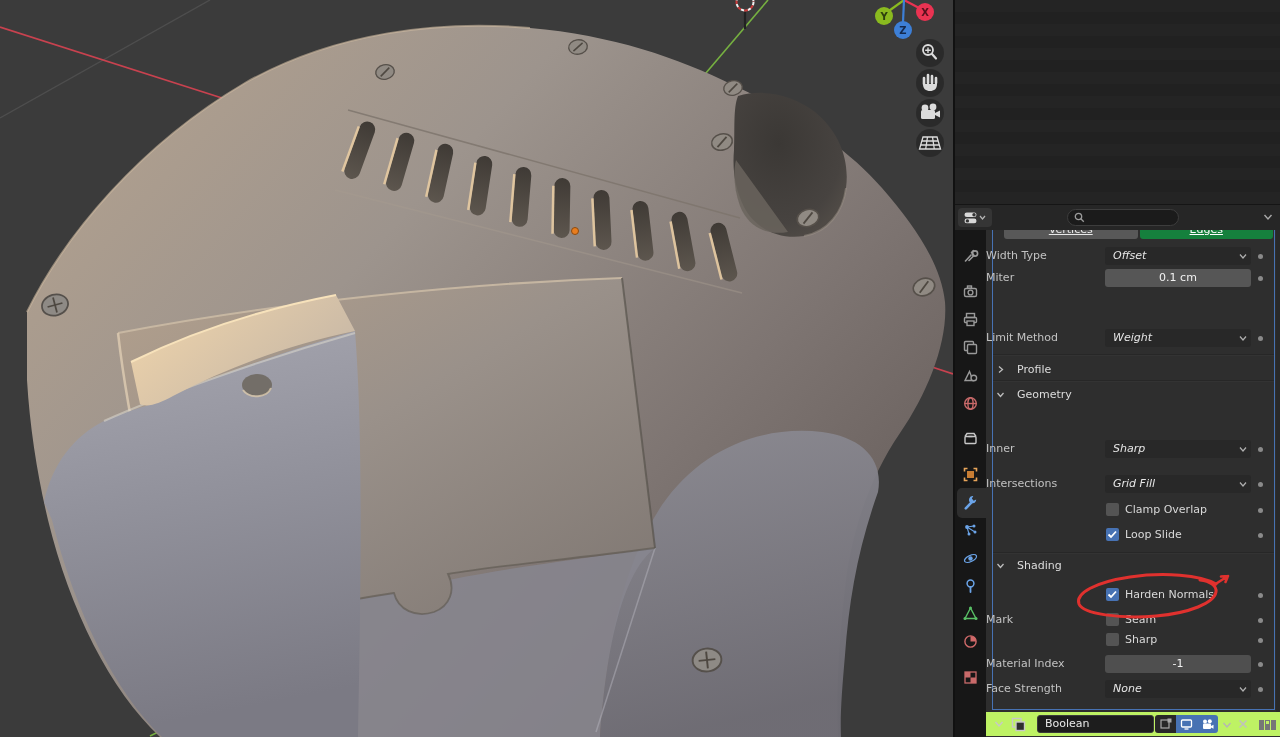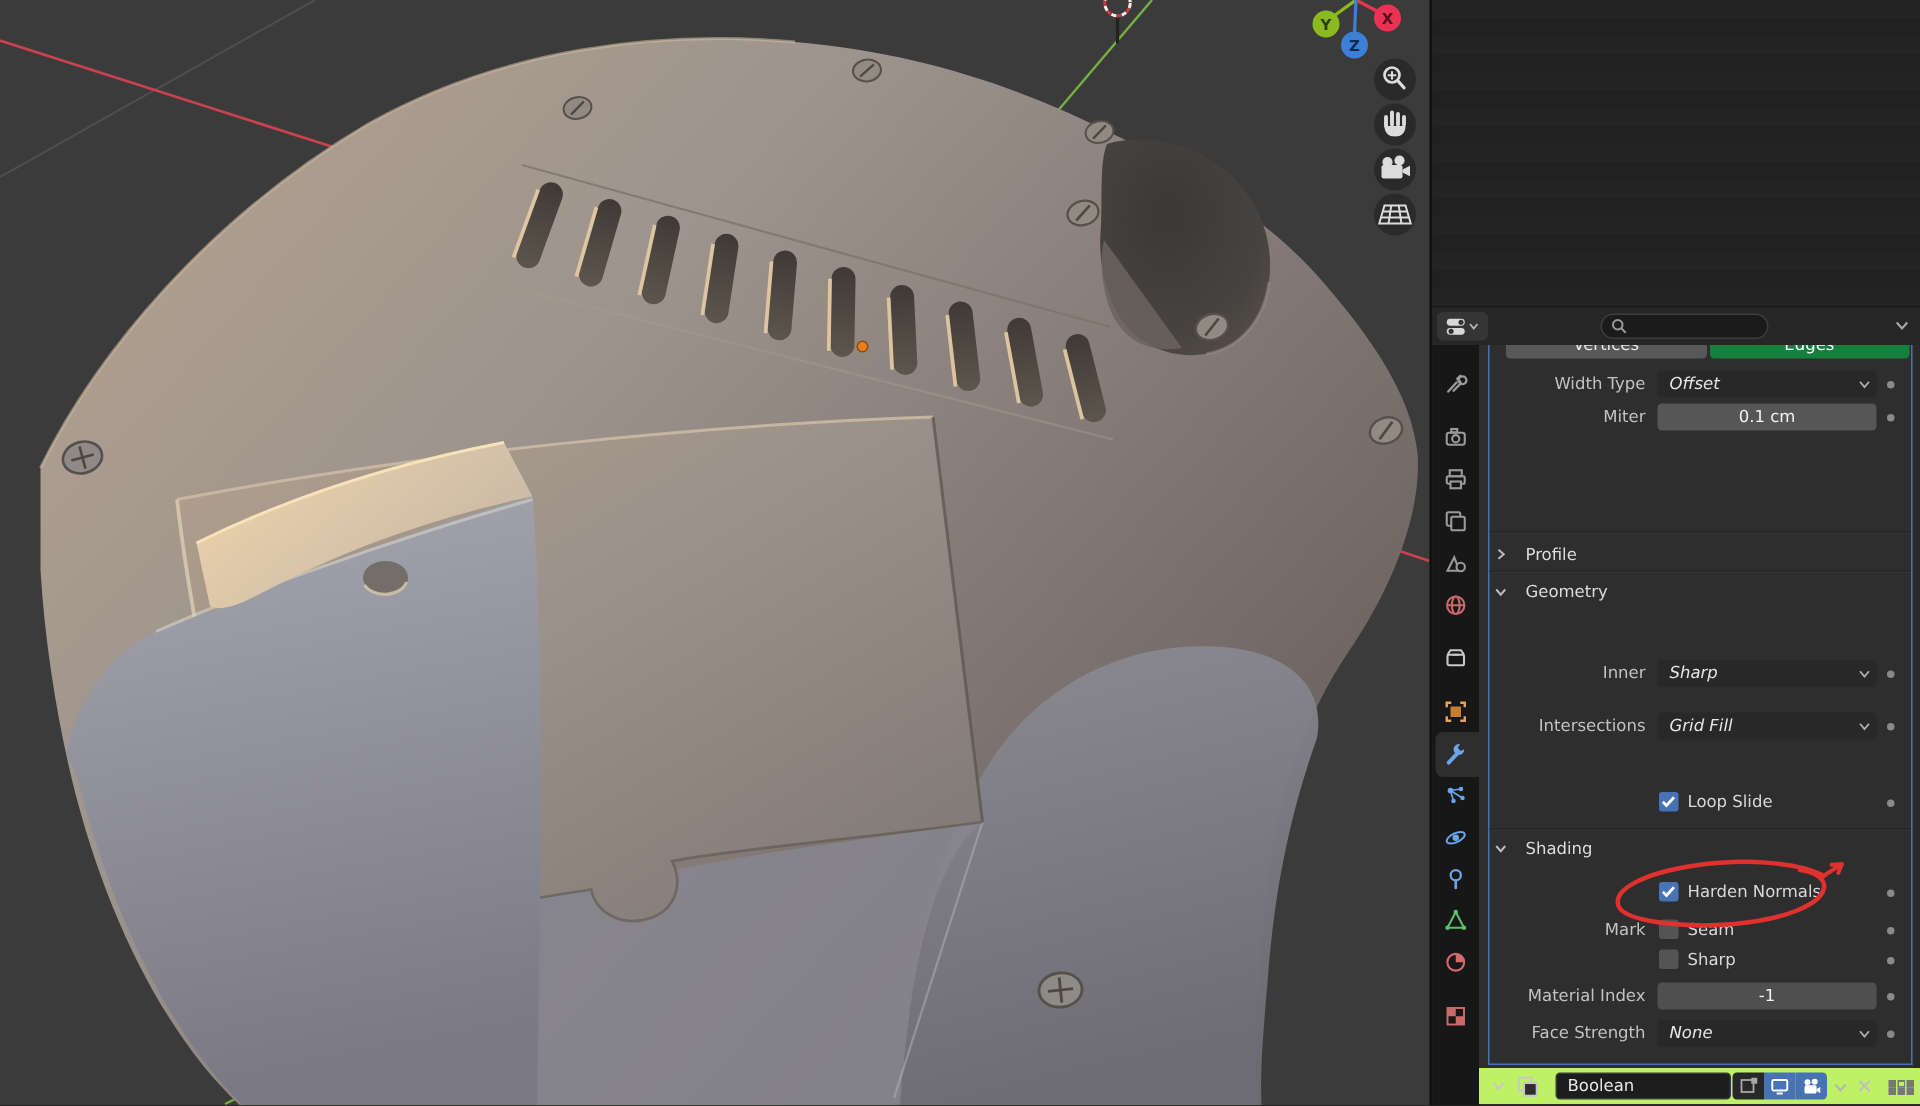--- a/index.html
+++ b/index.html
@@ -28,25 +28,25 @@
   .tab { position:absolute; left:7px; width:17px; height:17px; }
   .tab-active-bg { position:absolute; left:2px; top:258px; width:29px; height:30px; background:#2e2e2e; border-radius:5px 0 0 5px; }
 
   .content { position:absolute; left:31px; top:0; right:0; bottom:0; background:#2e2e2e; overflow:hidden;
     font-size:11px; color:#c5c5c5; }
   .scrollgutter { position:absolute; left:290px; right:0; top:0; bottom:25px; background:#292929; }
   .bevel-outline { position:absolute; left:6px; top:-9px; width:283px; height:489px;
     border:1px solid #4772b3; border-top:none; pointer-events:none; }
 
   .toggle { position:absolute; left:18px; top:-9px; width:269px; height:18px; display:flex; gap:2px; }
-  .tbtn { flex:1; height:18px; border-radius:3px; background:#585858; color:#e8e8e8; text-align:center; line-height:17px; }
+  .tbtn { flex:1; height:18px; border-radius:3px; background:#585858; color:#e8e8e8; text-align:center; line-height:17px;text-decoration:underline; }
   .tbtn.active { background:#15803d; color:#fff; }
 
   .row { position:absolute; left:0; right:0; height:18px; }
-  .lbl { position:absolute; left:0; width:111px; text-align:right; line-height:18px; color:#c2c2c2; }
+  .lbl { position:absolute; left:0; width:111px; text-align:left; line-height:18px; color:#c2c2c2; }
   .field { position:absolute; left:119px; width:146px; height:18px; border-radius:3px; }
   .dd { background:#282828; color:#e6e6e6;font-style:italic; }
   .dd .val { position:absolute; left:8px; line-height:18px; }
   .dd svg { position:absolute; right:4px; top:5px; }
   .num { background:#565656; color:#f2f2f2; text-align:center; line-height:18px; }
   .dot { position:absolute; left:272px; top:7px; width:5px; height:5px; border-radius:50%; background:#8a8a8a; }
   .chk { position:absolute; left:120px; top:2px; width:13px; height:13px; border-radius:2px; background:#545454; }
   .chk.checked { background:#4772b3; }
   .chk svg { position:absolute; left:1px; top:2px; }
   .chklbl { position:absolute; left:139px; line-height:18px; color:#d8d8d8; }
@@ -464,20 +464,30 @@
           <span class="dot"></span>
         </div>
 
         <div class="row" style="top:39px">
           <span class="lbl">Miter</span>
           <div class="field num">0.1 cm</div>
           <span class="dot"></span>
         </div>
 
 
+        <div class="row" style="top:99px">
+          <span class="lbl">Limit Method</span>
+          <div class="field dd">
+            <span class="val">Weight</span>
+            <svg width="8" height="8" viewBox="0 0 8 8">
+                <path d="M1,2.5 L4,6 L7,2.5" stroke="#b0b0b0" stroke-width="1.2" fill="none"></path>
+              </svg>
+          </div>
+          <span class="dot"></span>
+        </div>
 
         <div class="hairline" style="top:124px"></div>
 
         <div class="sec" style="top:130px">
           <svg width="9" height="9" viewBox="0 0 9 9">
               <path d="M3,1.5 L6.5,4.5 L3,7.5" stroke="#bdbdbd" stroke-width="1.3" fill="none"></path>
             </svg>
           <span>Profile</span>
         </div>
         <div class="hairline" style="top:150px"></div>
@@ -505,20 +515,25 @@
           <span class="lbl">Intersections</span>
           <div class="field dd">
             <span class="val">Grid Fill</span>
             <svg width="8" height="8" viewBox="0 0 8 8">
                 <path d="M1,2.5 L4,6 L7,2.5" stroke="#b0b0b0" stroke-width="1.2" fill="none"></path>
               </svg>
           </div>
           <span class="dot"></span>
         </div>
 
+        <div class="row" style="top:271px">
+          <span class="chk"></span>
+          <span class="chklbl">Clamp Overlap</span>
+          <span class="dot"></span>
+        </div>
 
         <div class="row" style="top:296px">
           <span class="chk checked">
             <svg width="11" height="9" viewBox="0 0 11 9">
                 <path d="M1.5,4.5 L4,7 L9,1.5" stroke="#fff" stroke-width="1.8" fill="none"></path>
               </svg>
           </span>
           <span class="chklbl">Loop Slide</span>
           <span class="dot"></span>
         </div>

